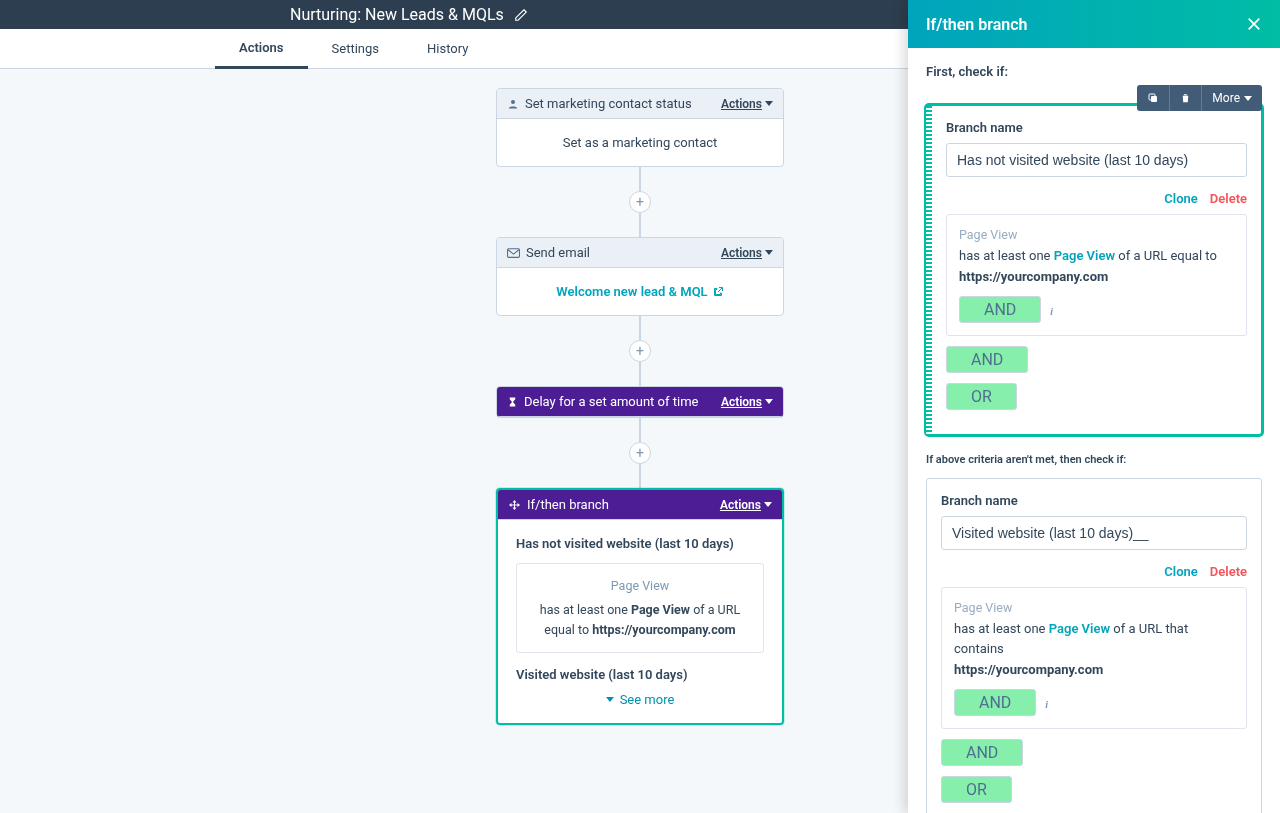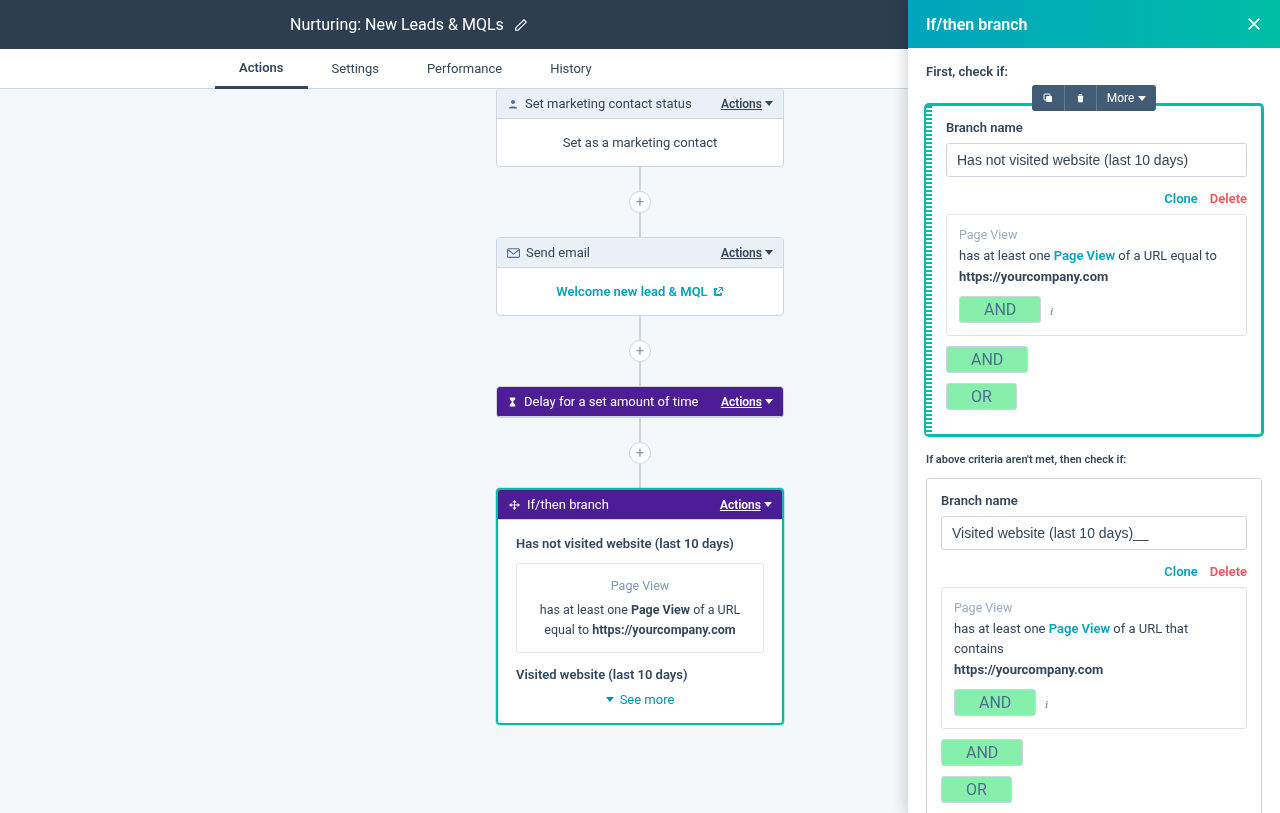--- a/index.html
+++ b/index.html
@@ -8,21 +8,21 @@
     font-size: 13px;
     color: #33475b;
     background: #f5f8fa;
     width: 1280px;
     height: 813px;
     overflow: hidden;
     position: relative;
   }
   
   .topbar {
-    height: 49px;
+    height: 29px;
     background: #2d3e50;
     color: #fff;
     display: flex;
     align-items: center;
     padding-left: 290px;
     font-size: 16px;
   }
   .topbar .title { margin-right: 10px; }
   .topbar .edit-icon {
     width: 14px; height: 14px; cursor: pointer;
@@ -202,21 +202,21 @@
     overflow-y: auto;
     padding: 16px 18px 40px 18px;
   }
   .panel-body::-webkit-scrollbar { width: 0; }
   .first-check {
     font-weight: 600;
     margin-bottom: 10px;
   }
   .toolbar-row {
     display: flex;
-    justify-content: center;
+    justify-content: flex-end;
     margin: -4px 0 -6px 0;
     position: relative;
     z-index: 2;
   }
   .toolbar {
     display: flex;
     background: #425b76;
     border-radius: 3px;
     overflow: hidden;
   }
@@ -338,21 +338,20 @@
   <span>
     <svg class="edit-icon" viewBox="0 0 24 24" fill="none" stroke="#fff" stroke-width="2">
       <path d="M17 3l4 4L7 21H3v-4L17 3z"></path>
     </svg>
   </span>
 </div>
 
 <div class="tabstrip">
   <div class="tab active">Actions</div>
   <div class="tab">Settings</div>
-  <div class="tab">Performance</div>
   <div class="tab">History</div>
 </div>
 
 <div class="canvas">
   <div class="flow">
 
     <div class="card">
       <div class="card-header">
         <span>
           <svg width="12" height="12" viewBox="0 0 24 24" fill="#516f90">

